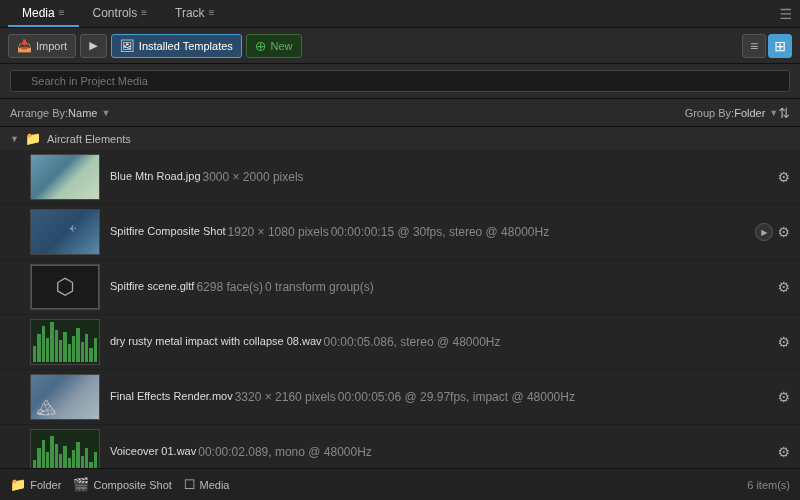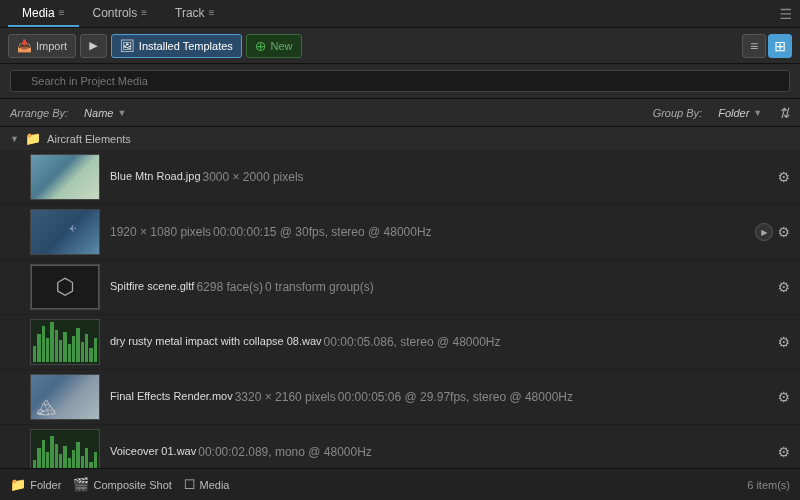--- a/index.html
+++ b/index.html
@@ -121,22 +121,21 @@
     
     .arrange-bar {
       display: flex;
       align-items: center;
       background: #2a2a2a;
       height: 28px;
       padding: 0 10px;
       border-bottom: 1px solid #111;
       font-size: 11px;
       color: #aaa;
-      gap: 16px;
-      font-style: italic;
+      gap: 0;
     }
     .arrange-select {
       display: flex;
       align-items: center;
       gap: 4px;
       cursor: pointer;
     }
     .arrange-select .val { color: #ccc; font-size: 11px; }
     .arrange-select .chevron { font-size: 9px; color: #888; }
     .arrange-spacer { flex: 1; }
@@ -409,20 +408,21 @@
     <div class="media-actions">
       <span class="settings-btn">⚙</span>
     </div>
   </div>
 
   <div class="media-item">
     <div class="thumb">
       <div class="thumb-img-spitfire"></div>
     </div>
     <div class="media-info">
+      <span class="media-name">Spitfire Composite Shot</span>
       <span class="media-meta">1920 × 1080 pixels</span>
       <span class="media-meta">00:00:00:15 @ 30fps, stereo @ 48000Hz</span>
     </div>
     <div class="media-actions">
       <div class="play-btn">▶</div>
       <span class="settings-btn">⚙</span>
     </div>
   </div>
 
   <div class="media-item">
@@ -472,21 +472,21 @@
     </div>
   </div>
 
   <div class="media-item">
     <div class="thumb">
       <div class="thumb-final"></div>
     </div>
     <div class="media-info">
       <span class="media-name">Final Effects Render.mov</span>
       <span class="media-meta">3320 × 2160 pixels</span>
-      <span class="media-meta">00:00:05:06 @ 29.97fps, stereo @ 48000Hz</span>
+      <span class="media-meta">00:00:05:06 @ 29.97fps, impact @ 48000Hz</span>
     </div>
     <div class="media-actions">
       <span class="settings-btn">⚙</span>
     </div>
   </div>
 
   <div class="media-item">
     <div class="thumb">
       <div class="thumb-voiceover">
         <div class="audio-bars">

